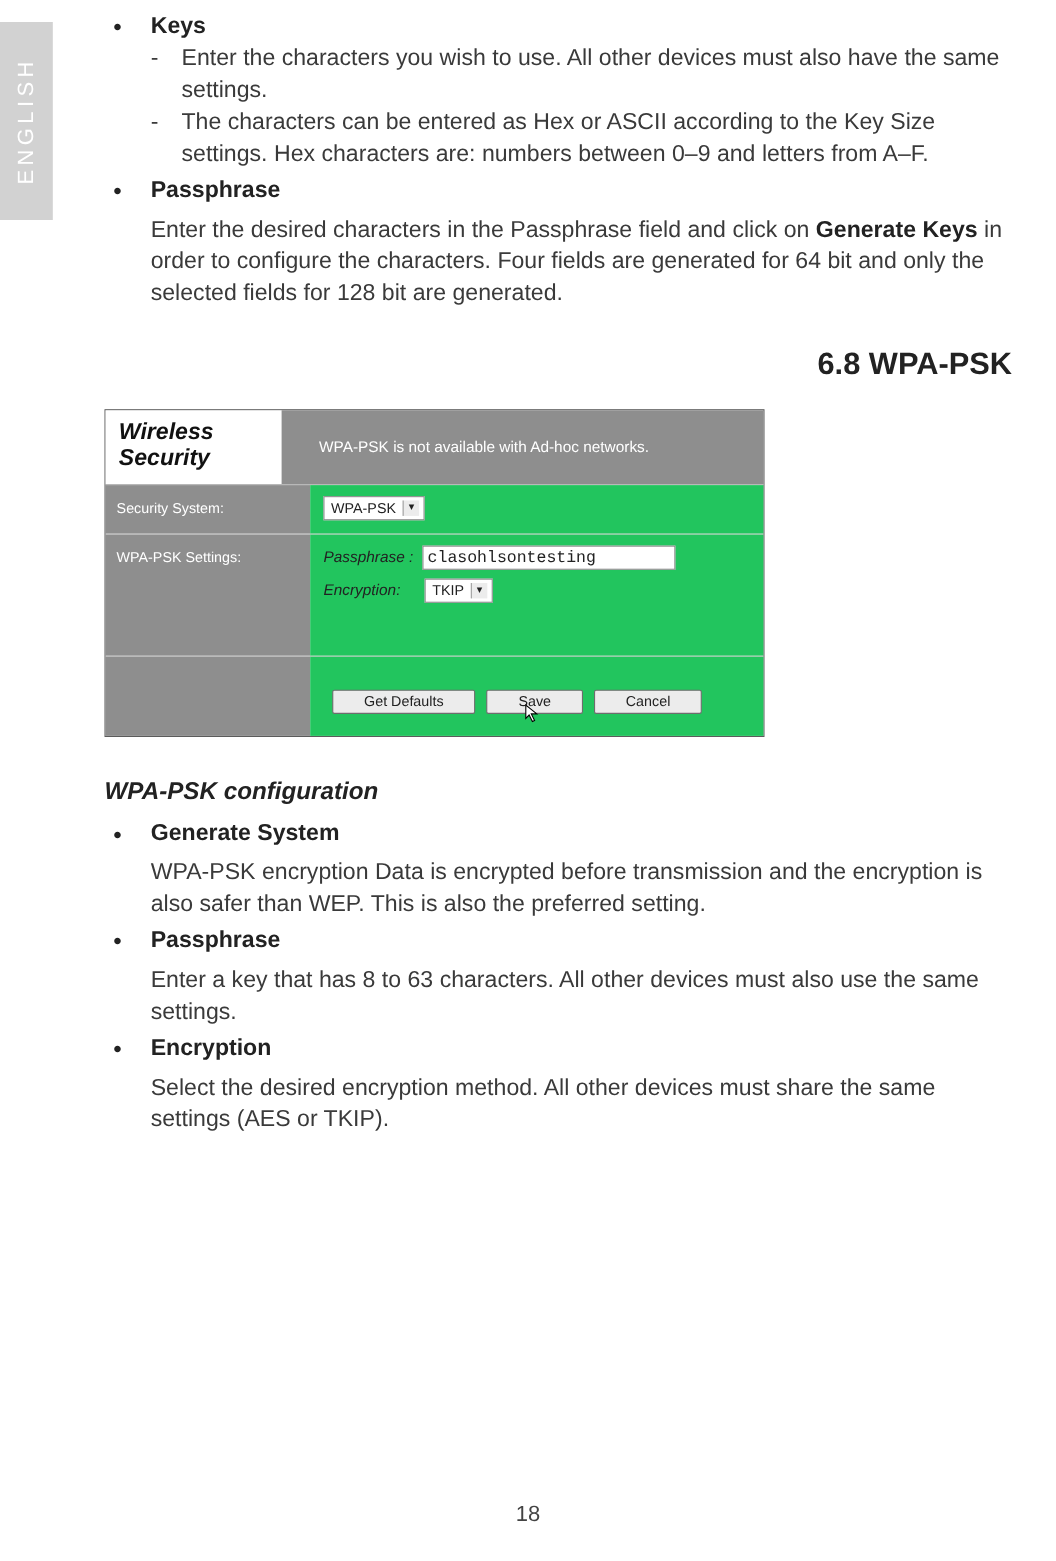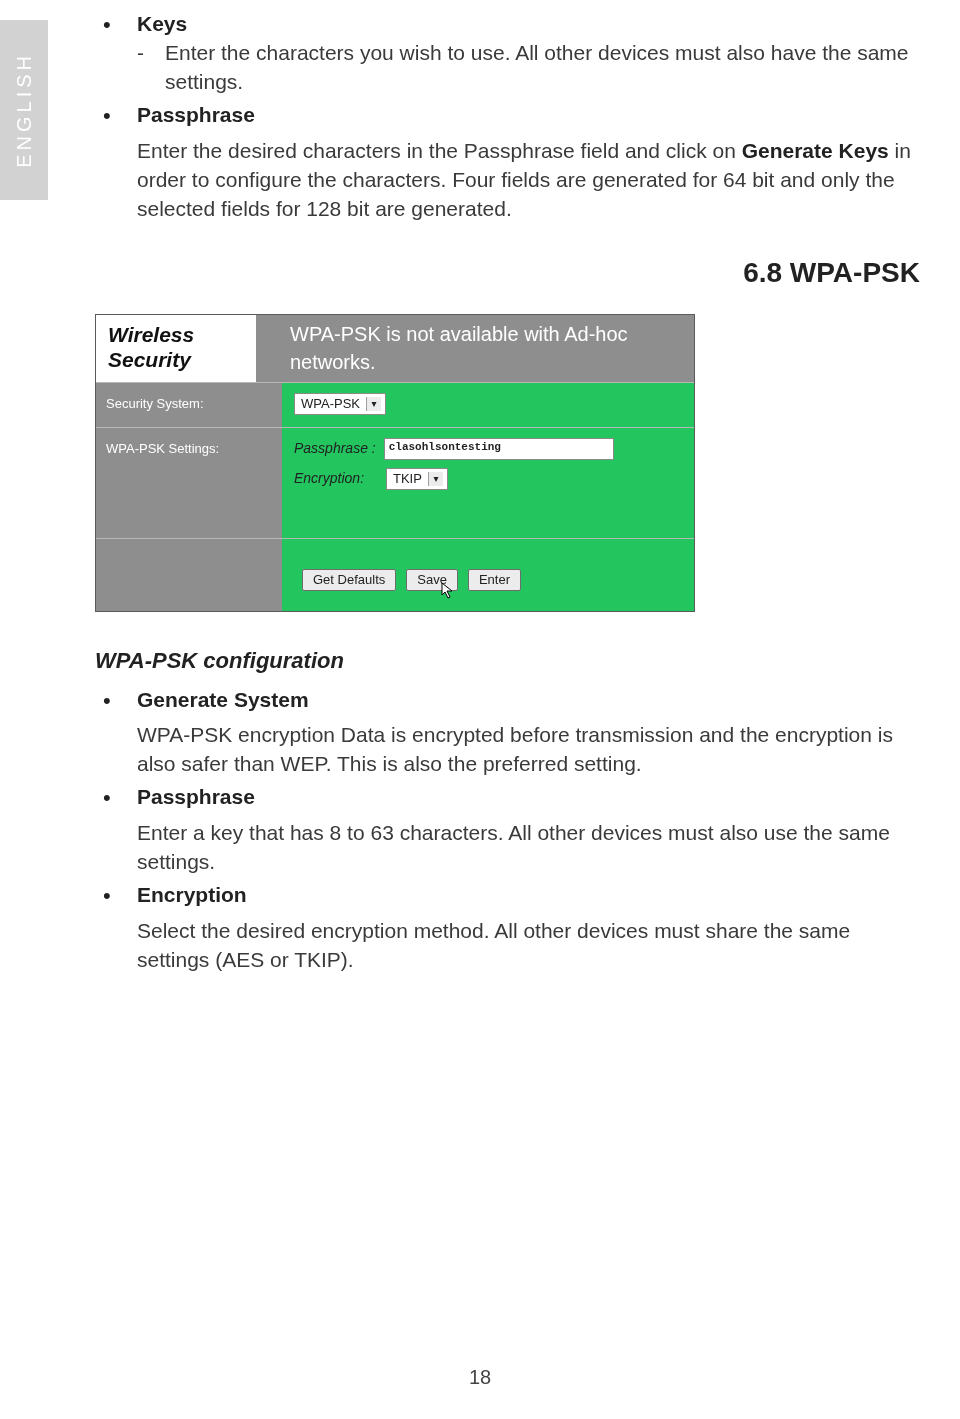--- a/index.html
+++ b/index.html
@@ -110,21 +110,21 @@
     color: #111;
     line-height: 1.15;
     box-sizing: border-box;
   }
   .shot-header-right {
     flex: 1;
     display: flex;
     align-items: center;
     padding: 0 14px;
     color: #fff;
-    font-size: 20px;
+    font-size: 14px;
   }
   .shot-row {
     display: flex;
     align-items: flex-start;
     border-top: 1px solid #b8b8b8;
   }
   .shot-row:first-of-type { border-top: none; }
   .row-label {
     width: 186px;
     background: #8e8e8e;
@@ -165,23 +165,22 @@
     background: #ececec;
   }
   .text-input {
     display: inline-block;
     background: #fff;
     border: 1px solid #8a8a8a;
     height: 18px;
     width: 220px;
     padding: 1px 4px;
     font-family: "Courier New", monospace;
-    font-size: 11px;
+    font-size: 15px;
     vertical-align: middle;
-    font-weight: bold;
   }
   .form-line {
     display: flex;
     align-items: center;
     gap: 8px;
     margin-bottom: 8px;
   }
   .form-line .flabel {
     font-size: 14px;
     color: #222;
@@ -192,21 +191,21 @@
     gap: 10px;
     margin-top: 20px;
     margin-left: 8px;
     align-items: center;
   }
   .btn {
     display: inline-block;
     border: 1px solid #6d6d6d;
     background: #ececec;
     font-size: 13px;
-    padding: 1px 10px;
+    padding: 1px 28px;
     border-radius: 2px;
     position: relative;
   }
   .cursor {
     position: absolute;
     width: 16px;
     height: 18px;
     left: 34px;
     top: 12px;
   }
@@ -240,20 +239,21 @@
     <span>ENGLISH</span>
   </div>
 
   <div class="content">
 
     <ul class="top-list">
       <li>
         <b>Keys</b>
         <ul class="sub-dash">
           <li>Enter the characters you wish to use. All other devices must also have the same settings.</li>
+          <li>The characters can be entered as Hex or ASCII according to the Key Size settings. Hex characters are: numbers between 0–9 and letters from A–F.</li>
         </ul>
       </li>
       <li>
         <b>Passphrase</b>
         <div class="sub-body">
           <span>Enter the desired characters in the Passphrase field and click on </span><b>Generate Keys</b><span> in order to configure the characters. Four fields are generated for 64 bit and only the selected fields for 128 bit are generated.</span>
         </div>
       </li>
     </ul>
 
@@ -301,21 +301,21 @@
           <div class="btn-row">
             <span class="btn">Get Defaults</span>
             <span class="btn" style="position:relative">
               <span>Save</span>
               <span class="cursor">
                 <svg viewBox="0 0 16 18">
                     <path d="M1 1 L1 13 L4 10 L7 16 L9 15 L6 9 L11 9 Z" fill="#fff" stroke="#000" stroke-width="1"></path>
                   </svg>
               </span>
             </span>
-            <span class="btn">Enter</span>
+            <span class="btn">Cancel</span>
           </div>
         </div>
       </div>
     </div>
 
     <h3 class="sub-head">WPA-PSK configuration</h3>
 
     <ul class="top-list">
       <li>
         <b>Generate System</b>

